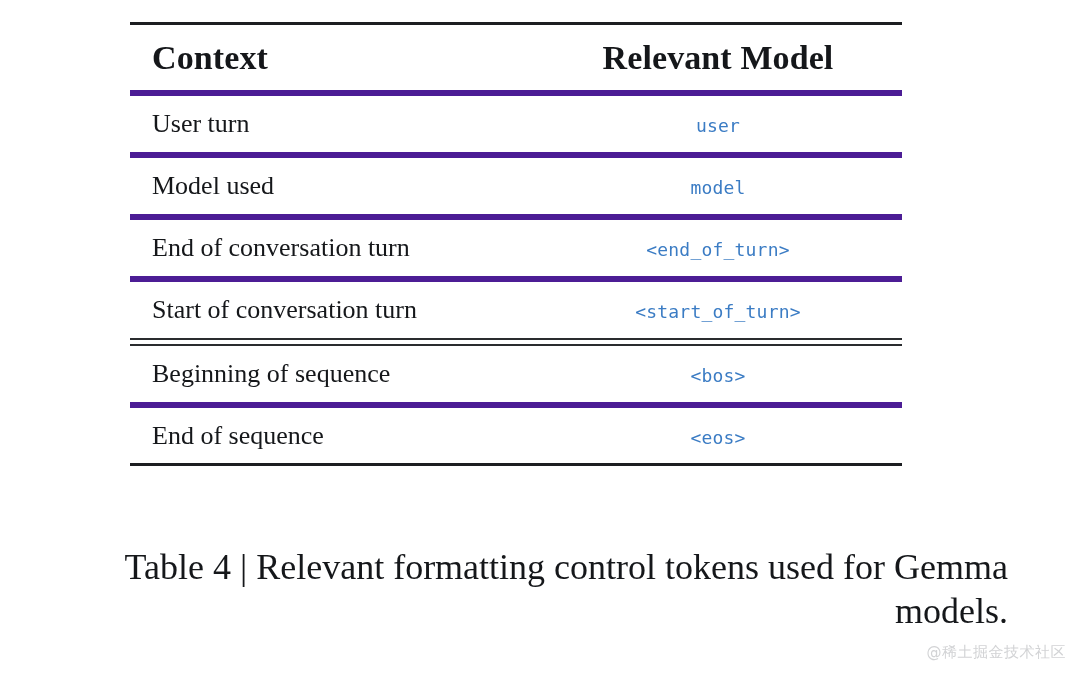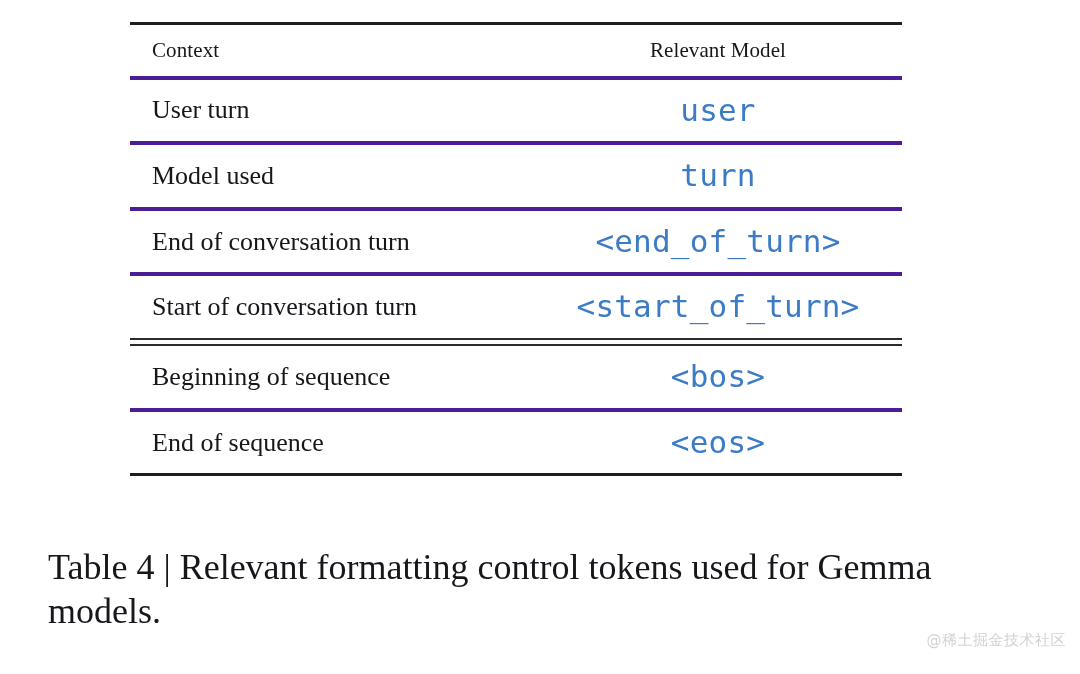--- a/index.html
+++ b/index.html
@@ -33,26 +33,26 @@
     width: 772px;
     border-collapse: collapse;
     table-layout: fixed;
   }
 
   table.token-table col.c-context { width: 420px; }
   table.token-table col.c-token   { width: 352px; }
 
   
   .rule-top    { border-top: 3px solid #1c1e21; }
-  .rule-mid    { border-top: 4px solid #4c1d95; }
+  .rule-mid    { border-top: 6px solid #4c1d95; }
   .rule-bottom { border-bottom: 3px solid #1c1e21; }
 
   thead th {
-    font-weight: normal;
-    font-size: 21px;
+    font-weight: bold;
+    font-size: 34px;
     padding: 14px 0 13px 0;
     line-height: 1.12;
     letter-spacing: 0.1px;
   }
   thead th.h-context {
     text-align: left;
     padding-left: 22px;
   }
   thead th.h-token {
     text-align: center;
@@ -71,21 +71,21 @@
     white-space: nowrap;
   }
   tbody td.tok {
     text-align: center;
     padding-right: 16px;
     white-space: nowrap;
   }
 
   .tok-code {
     font-family: "DejaVu Sans Mono", "Liberation Mono", monospace;
-    font-size: 31px;
+    font-size: 18px;
     color: #3b7cc4;
     letter-spacing: 0.2px;
   }
 
   
   tr.double-rule > td {
     padding: 0;
     height: 0;
     border-top: 2px solid #2a2c2f;
     border-bottom: 2px solid #2a2c2f;
@@ -97,27 +97,28 @@
   
   .caption {
     position: absolute;
     left: 48px;
     top: 546px;
     width: 960px;
     font-size: 36px;
     line-height: 1.22;
     color: #15171a;
     font-family: "Liberation Serif", "DejaVu Serif", serif;
+    text-align: right;
   }
 
   
   .watermark {
     position: absolute;
     right: 14px;
-    bottom: 24px;
+    bottom: 12px;
     font-family: "DejaVu Sans", "Liberation Sans", sans-serif;
     font-size: 15px;
     color: #d2d3d5;
     letter-spacing: 0.5px;
     user-select: none;
   }
 </style>
 </head>
 <body>
 
@@ -142,21 +143,21 @@
         <tr>
           <td class="ctx rule-mid">User turn</td>
           <td class="tok rule-mid">
             <span class="tok-code">user</span>
           </td>
         </tr>
 
         <tr>
           <td class="ctx rule-mid">Model used</td>
           <td class="tok rule-mid">
-            <span class="tok-code">turn</span>
+            <span class="tok-code">model</span>
           </td>
         </tr>
 
         <tr>
           <td class="ctx rule-mid">End of conversation turn</td>
           <td class="tok rule-mid">
             <span class="tok-code">&lt;end_of_turn&gt;</span>
           </td>
         </tr>
 

